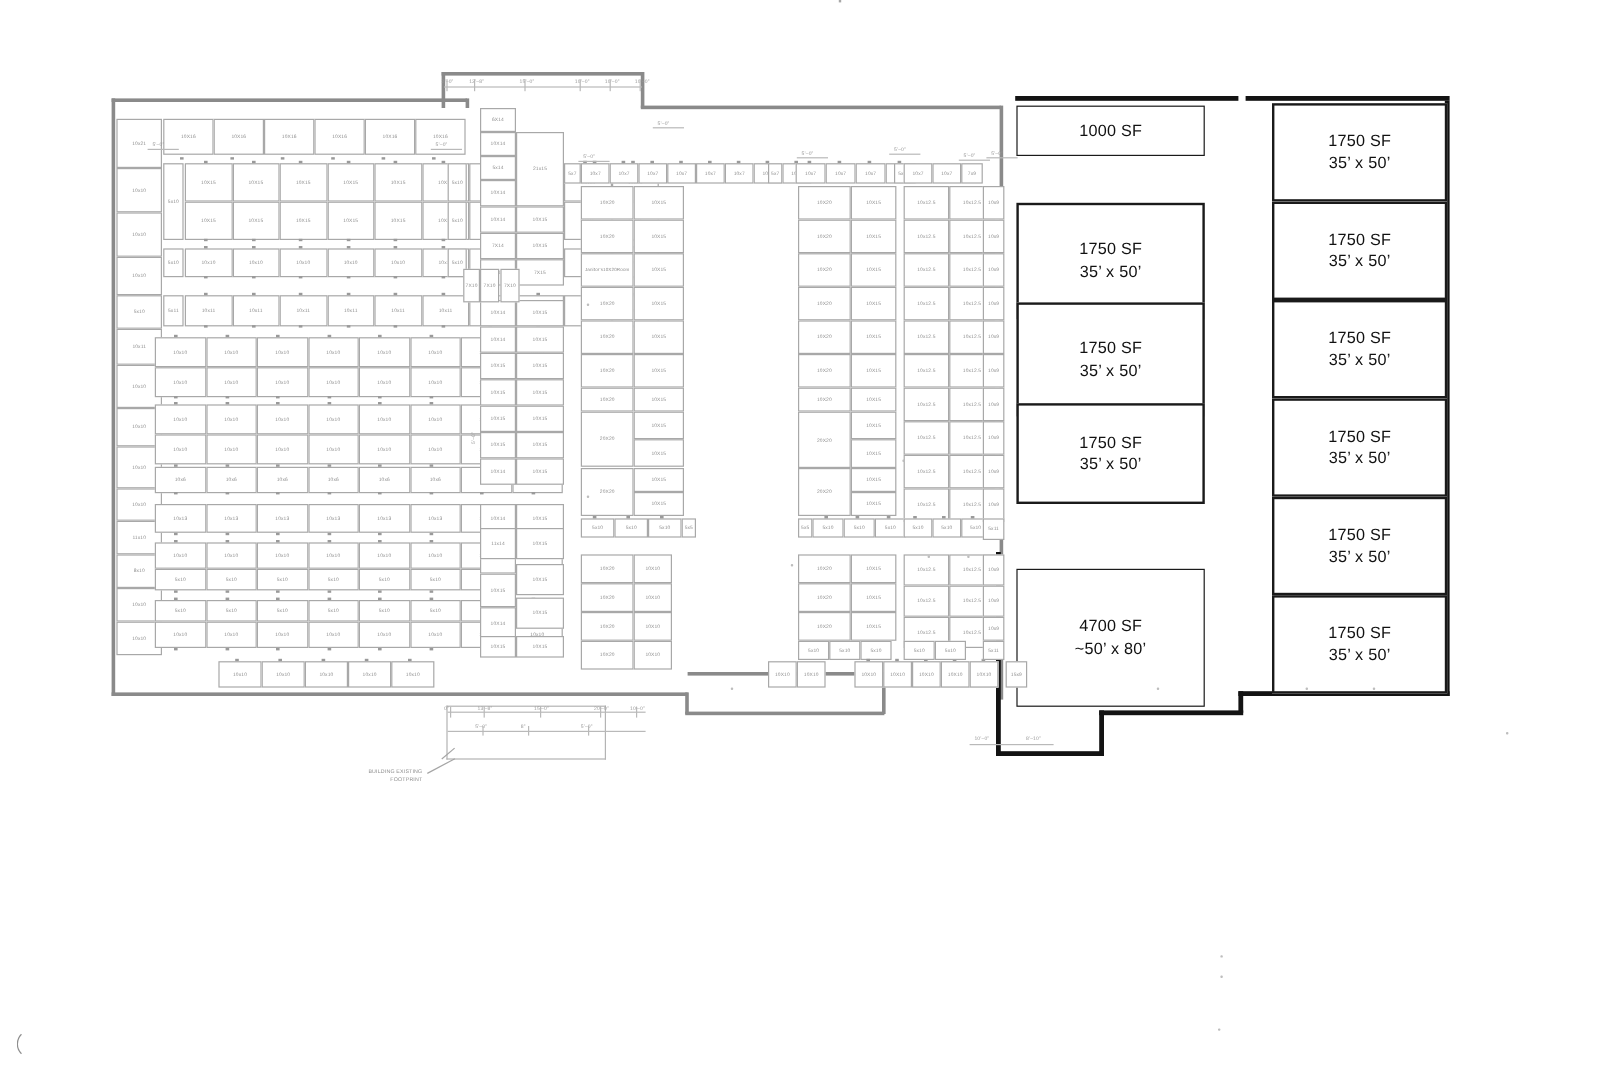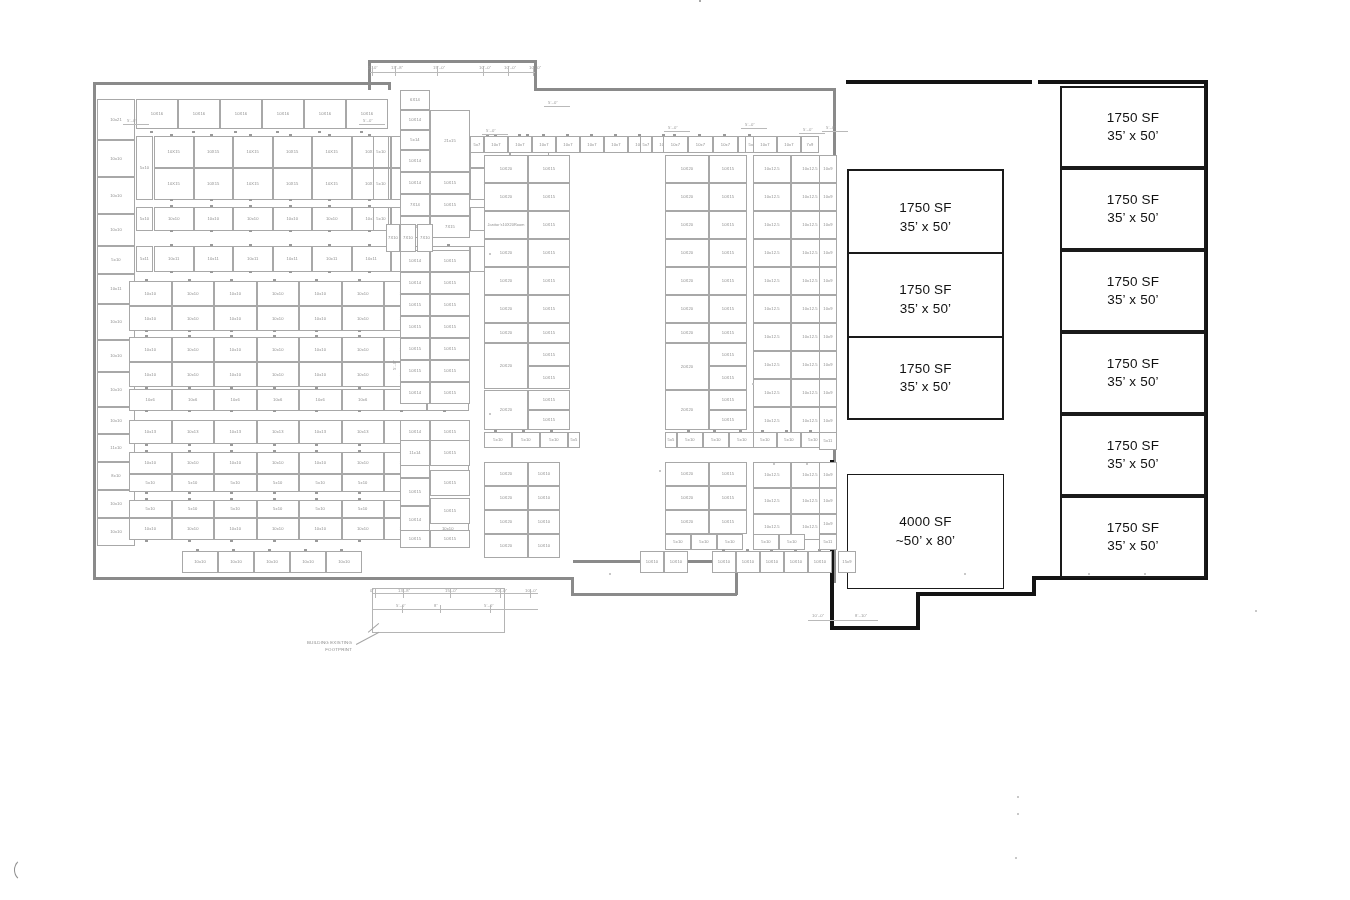--- a/index.html
+++ b/index.html
@@ -74,34 +74,37 @@
     <div class="wall" style="left: 846px; top: 80px; width: 186px; height: 4px;"></div>
     <div class="wall" style="left: 1038px; top: 80px; width: 170px; height: 4px;"></div>
     <div class="wall" style="left: 1204px; top: 84px; width: 4px; height: 496px;"></div>
     <div class="wall" style="left: 1060px; top: 576px; width: 148px; height: 4px;"></div>
     <div class="wall" style="left: 1032px; top: 576px; width: 30px; height: 4px;"></div>
     <div class="wall" style="left: 1032px; top: 576px; width: 4px; height: 18px;"></div>
     <div class="wall" style="left: 916px; top: 592px; width: 120px; height: 4px;"></div>
     <div class="wall" style="left: 916px; top: 592px; width: 4px; height: 38px;"></div>
     <div class="wall" style="left: 830px; top: 626px; width: 90px; height: 4px;"></div>
     <div class="wall" style="left: 830px; top: 460px; width: 4px; height: 170px;"></div>
+    <div class="suite thin" style="left: 847px; top: 88px; width: 157px; height: 42px;">
+      <div class="sf">1000 SF</div>
+    </div>
     <div class="suite" style="left: 847px; top: 169px; width: 157px; height: 97px;">
       <div class="sf">1750 SF</div>
       <div class="dim">35’ x 50’</div>
     </div>
     <div class="suite" style="left: 847px; top: 252px; width: 157px; height: 95px;">
       <div class="sf">1750 SF</div>
       <div class="dim">35’ x 50’</div>
     </div>
     <div class="suite" style="left: 847px; top: 336px; width: 157px; height: 84px;">
       <div class="sf">1750 SF</div>
       <div class="dim">35’ x 50’</div>
     </div>
     <div class="suite thin" style="left: 847px; top: 474px; width: 157px; height: 115px;">
-      <div class="sf">4000 SF</div>
+      <div class="sf">4700 SF</div>
       <div class="dim">~50’ x 80’</div>
     </div>
     <div class="suite" style="left: 1060px; top: 86px; width: 146px; height: 82px;">
       <div class="sf">1750 SF</div>
       <div class="dim">35’ x 50’</div>
     </div>
     <div class="suite" style="left: 1060px; top: 168px; width: 146px; height: 82px;">
       <div class="sf">1750 SF</div>
       <div class="dim">35’ x 50’</div>
     </div>

